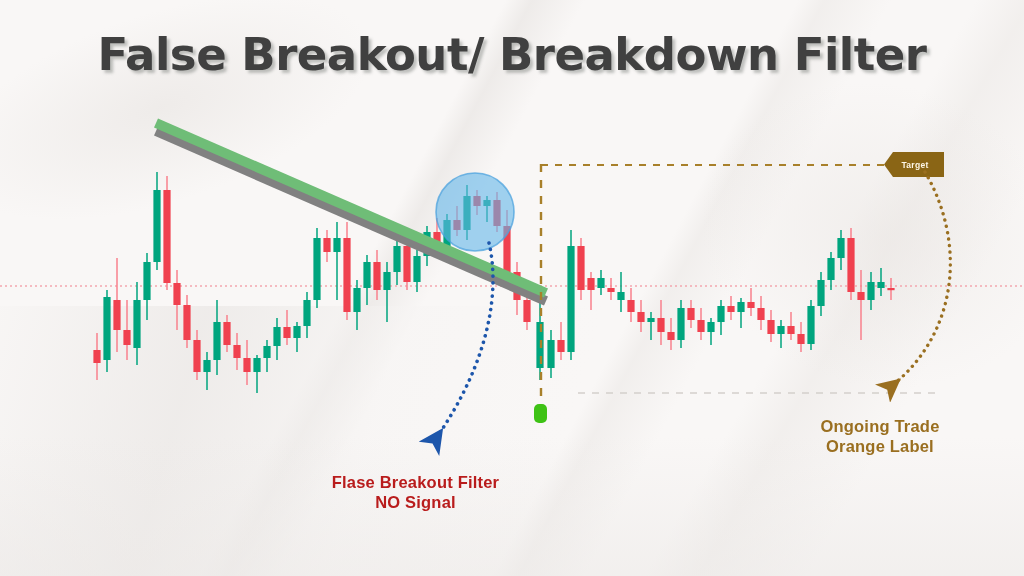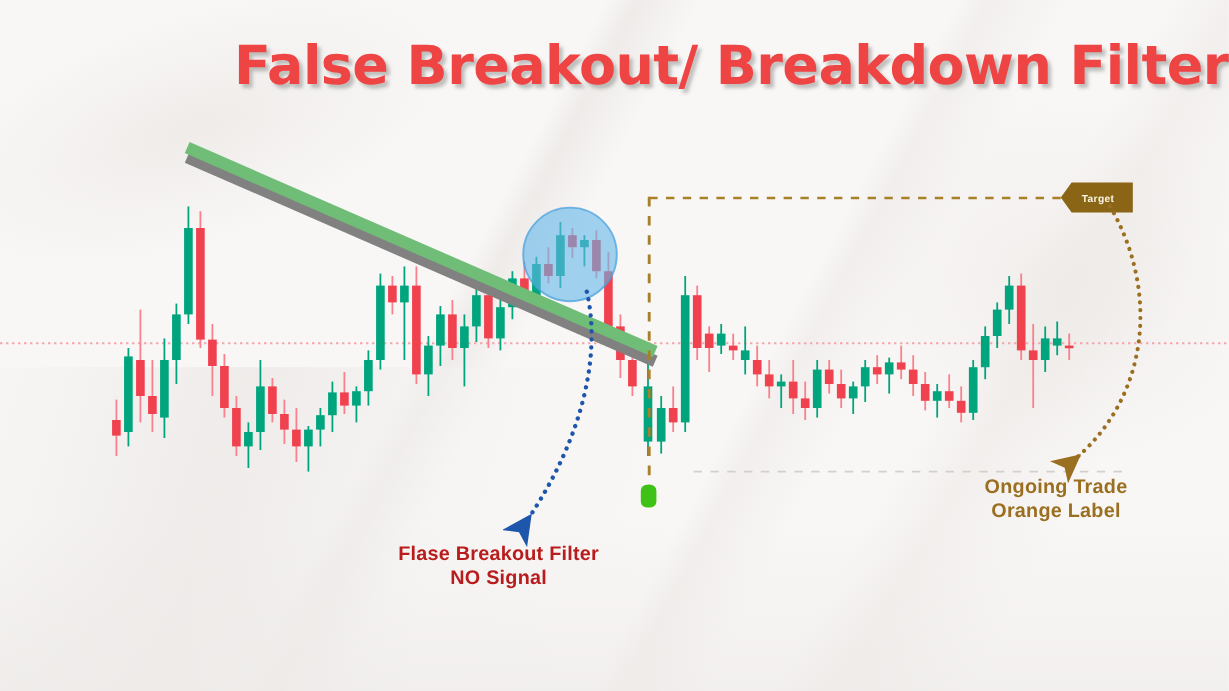--- a/index.html
+++ b/index.html
@@ -24,33 +24,33 @@
   .tex3{right:-60px;top:40px;width:460px;height:420px;
       background:radial-gradient(ellipse 55% 50% at 55% 45%, rgba(233,229,226,.5), rgba(255,255,255,0) 72%);
       transform:rotate(14deg);}
   .tex4{left:-30px;bottom:-60px;width:700px;height:330px;
       background:linear-gradient(106deg, rgba(255,255,255,0) 0%, rgba(235,232,230,.75) 30%, rgba(246,244,243,.5) 55%, rgba(255,255,255,0) 80%);}
   .tex5{left:0;bottom:0;width:1024px;height:140px;
       background:linear-gradient(180deg, rgba(255,255,255,0), rgba(236,233,231,.55));}
 
   
   #title{
-    position:absolute;left:0;top:28px;width:1024px;text-align:right;
+    position:absolute;left:0;top:28px;width:1024px;text-align:center;
     font-family:"DejaVu Sans","Liberation Sans",sans-serif;
     font-weight:bold;font-size:45px;letter-spacing:-0.5px;
-    color:#ef4444;
+    color:#404040;
     text-shadow:3px 3px 3px rgba(120,125,120,.45);
     white-space:nowrap;
   }
 
   
   #chart{position:absolute;left:0;top:0;width:1024px;height:576px;}
 
   
-  .anno{position:absolute;text-align:center;font-weight:bold;line-height:1.22;white-space:pre-line;}
+  .anno{position:absolute;text-align:center;font-weight:bold;line-height:1.22;white-space:pre-line;margin-top:20px;}
   #anno-blue{
     left:253px;top:452px;width:325px;
     color:#b91c1c;font-size:16.5px;letter-spacing:.2px;
   }
   #anno-gold{
     left:740px;top:396px;width:280px;
     color:#9a6f20;font-size:16.5px;letter-spacing:.2px;
   }
   .badge-text{
     font-size:8.5px;font-weight:bold;fill:#fdf6e6;

